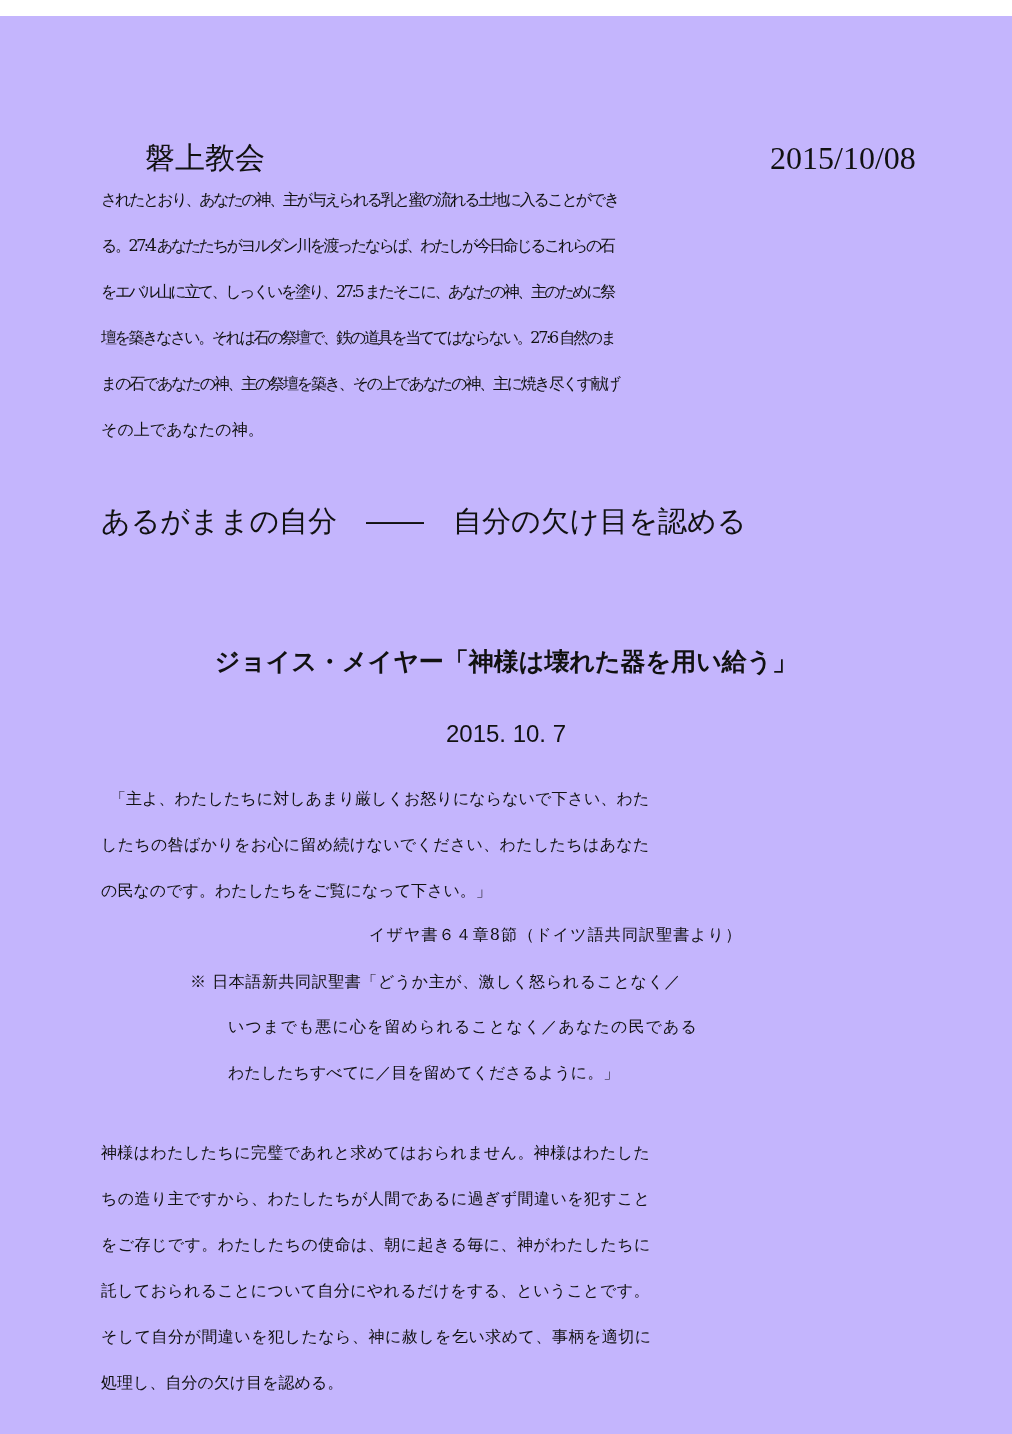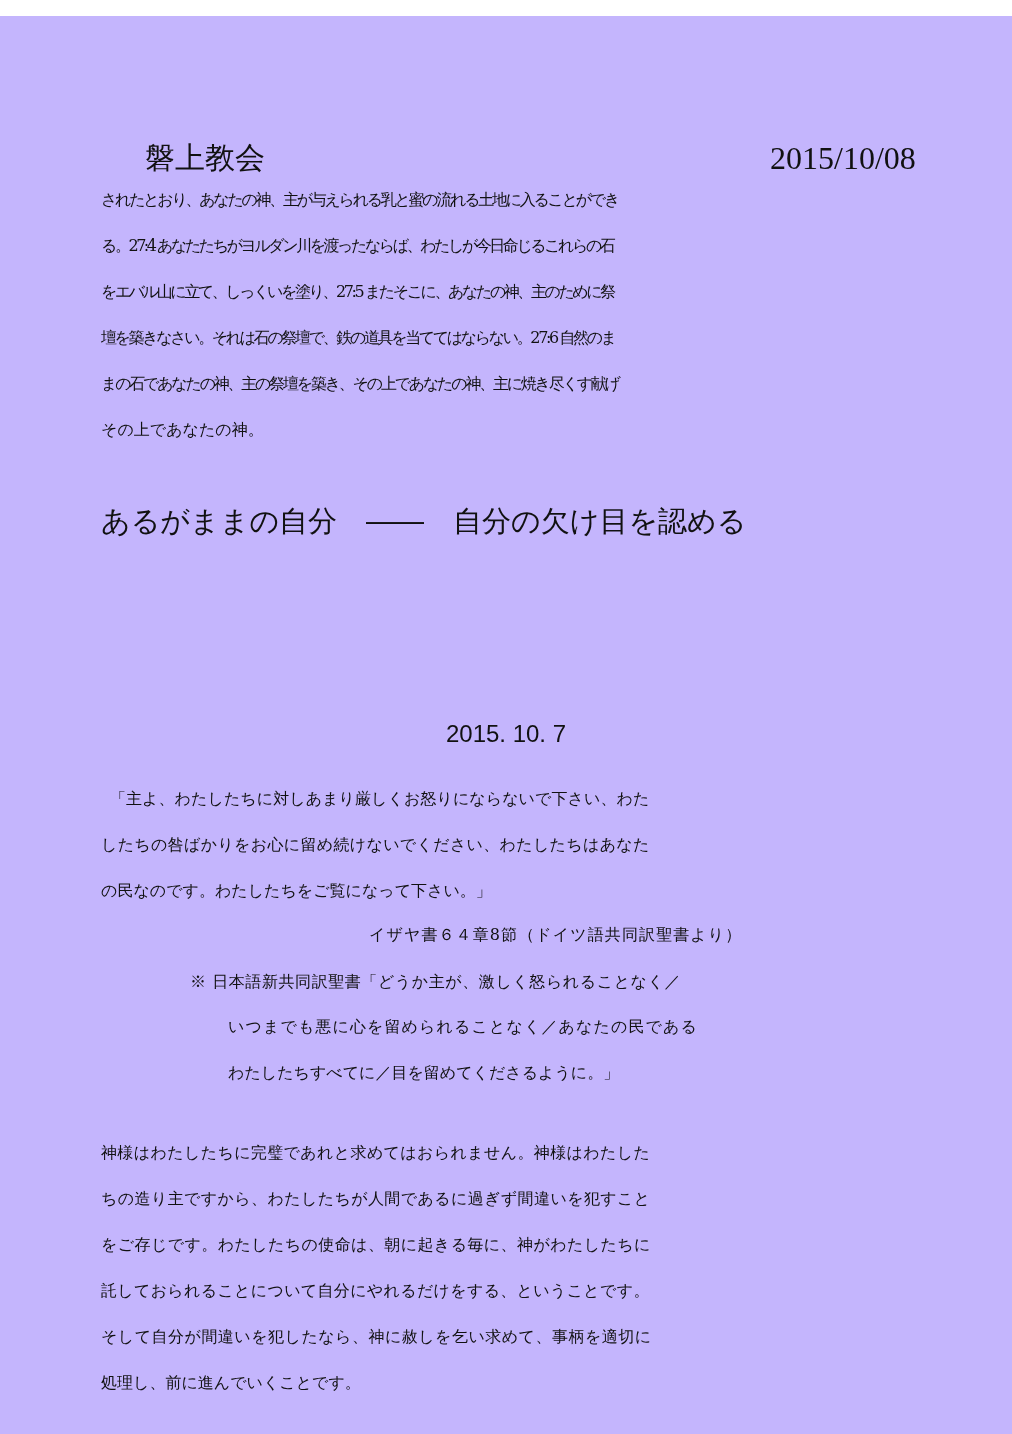--- a/index.html
+++ b/index.html
@@ -90,20 +90,21 @@
     <div class="line fit-line" style="top: 169px; left: 101px; letter-spacing: -2.29px;">されたとおり、あなたの神、主が与えられる乳と蜜の流れる土地に入ることができ</div>
     <div class="line fit-line" style="top: 215px; left: 101px; letter-spacing: -2.47px;">る。27:4 あなたたちがヨルダン川を渡ったならば、わたしが今日命じるこれらの石</div>
     <div class="line fit-line" style="top: 261px; left: 101px; letter-spacing: -2.44px;">をエバル山に立て、しっくいを塗り、27:5 またそこに、あなたの神、主のために祭</div>
     <div class="line fit-line" style="top: 307px; left: 101px; letter-spacing: -2.38px;">壇を築きなさい。それは石の祭壇で、鉄の道具を当ててはならない。27:6 自然のま</div>
     <div class="line fit-line" style="top: 353px; left: 101px; letter-spacing: -2.23px;">まの石であなたの神、主の祭壇を築き、その上であなたの神、主に焼き尽くす献げ</div>
     <div class="line" style="top:399px; left:101px;">その上であなたの神。</div>
   </div>
 
   <div class="subtitle">あるがままの自分　――　自分の欠け目を認める</div>
 
+  <div class="article-title">ジョイス・メイヤー「神様は壊れた器を用い給う」</div>
   <div class="article-date">2015. 10. 7</div>
 
   <div>
     <div class="line fit-line" style="top: 768px; left: 110px; letter-spacing: 0.06px;">「主よ、わたしたちに対しあまり厳しくお怒りにならないで下さい、わた</div>
     <div class="line fit-line" style="top: 814px; left: 101px; letter-spacing: 0.31px; text-align: center;">したちの咎ばかりをお心に留め続けないでください、わたしたちはあなた</div>
     <div class="line" style="top:860px; left:101px;">の民なのです。わたしたちをご覧になって下さい。」</div>
   </div>
 
   <div class="line fit-line" style="top: 904px; left: 369px; letter-spacing: 1.1px;">イザヤ書６４章8節（ドイツ語共同訳聖書より）</div>
 
@@ -112,16 +113,16 @@
     <div class="line fit-line" style="top: 996px; left: 228px; letter-spacing: 1.1px;">いつまでも悪に心を留められることなく／あなたの民である</div>
     <div class="line" style="top:1042px; left:228px;">わたしたちすべてに／目を留めてくださるように。」</div>
   </div>
 
   <div>
     <div class="line fit-line" style="top: 1122px; left: 101px; letter-spacing: 0.36px;">神様はわたしたちに完璧であれと求めてはおられません。神様はわたした</div>
     <div class="line fit-line" style="top: 1168px; left: 101px; letter-spacing: 0.38px;">ちの造り主ですから、わたしたちが人間であるに過ぎず間違いを犯すこと</div>
     <div class="line fit-line" style="top: 1214px; left: 101px; letter-spacing: 0.4px;">をご存じです。わたしたちの使命は、朝に起きる毎に、神がわたしたちに</div>
     <div class="line fit-line" style="top: 1260px; left: 101px; letter-spacing: 0.31px;">託しておられることについて自分にやれるだけをする、ということです。</div>
     <div class="line fit-line" style="top: 1306px; left: 101px; letter-spacing: 0.48px;">そして自分が間違いを犯したなら、神に赦しを乞い求めて、事柄を適切に</div>
-    <div class="line" style="top:1352px; left:101px;">処理し、前に進んでいくことです。</div>
+    <div class="line" style="top:1352px; left:101px;">処理し、自分の欠け目を認める。</div>
   </div>
 
 </div>
 
 </body></html>

